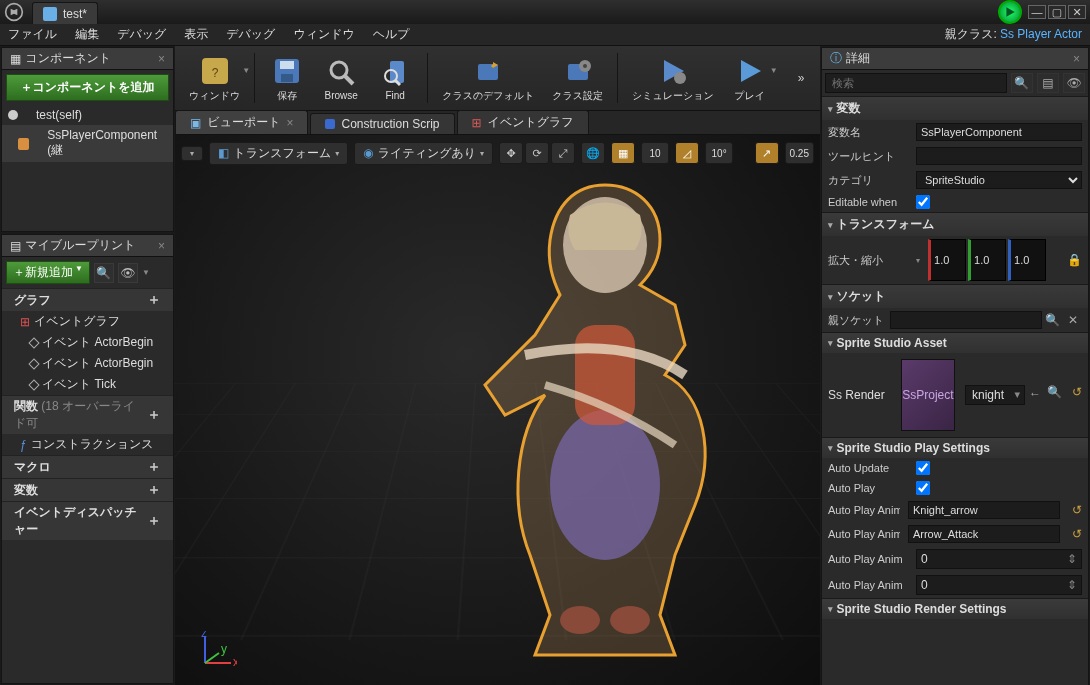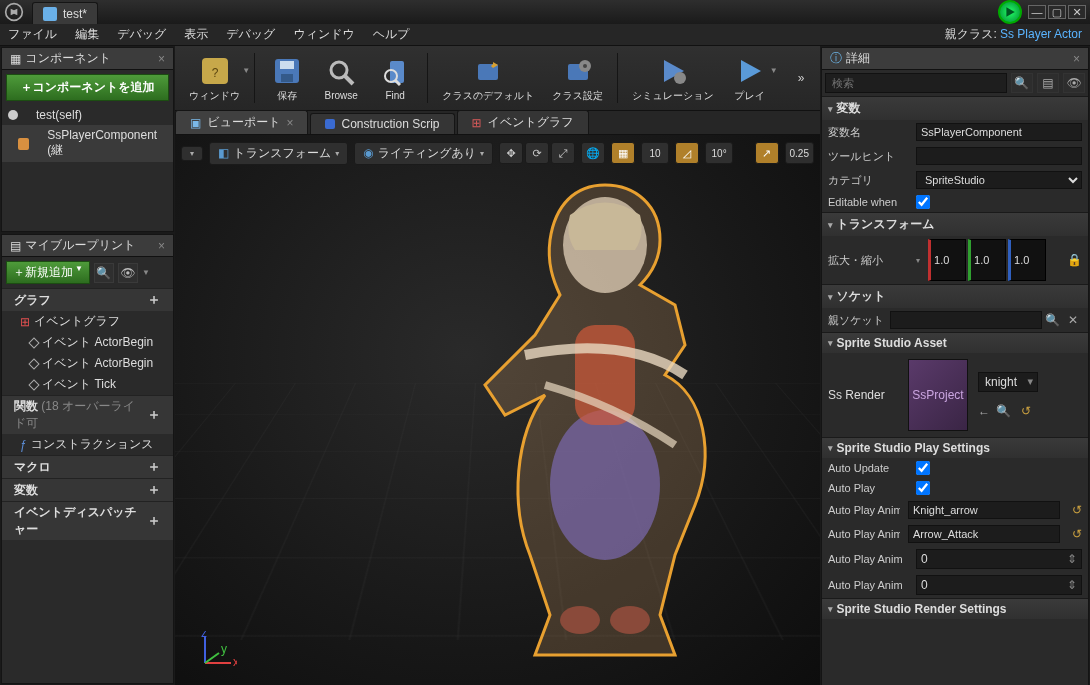--- a/index.html
+++ b/index.html
@@ -78,21 +78,21 @@
 .scale-in { width:38px; background:#111; border:1px solid #000; color:#ddd; padding:14px 3px; font-size:11px;}
 .scale-in.x { border-left:3px solid #c03030;}
 .scale-in.y { border-left:3px solid #30a030;}
 .scale-in.z { border-left:3px solid #3060c0;}
 .lock { color:#888; width:14px; display:flex; align-items:center; justify-content:center;}
 .socket-in { display:flex; flex:1; gap:2px;}
 .socket-in input { flex:1; background:#1c1c1c; border:1px solid #111; color:#ddd; padding:2px 4px;}
 .socket-ico { width:18px; display:flex; align-items:center; justify-content:center; color:#aaa;}
 .asset-row { display:flex; align-items:center; padding:6px; gap:10px;}
 .asset-thumb { width:60px; height:72px; background:linear-gradient(135deg,#5a3a6a,#3a2545); border:1px solid #111; display:flex; align-items:center; justify-content:center; font-size:9px; color:#caa5e0;}
-.asset-ctrls { display:flex; flex-direction:column; gap:12px;}
+.asset-ctrls { display:flex; gap:4px;}
 .asset-sel { background:#1c1c1c; border:1px solid #111; color:#ddd; padding:2px 20px 2px 6px; font-size:11px; position:relative;}
 .asset-sel::after { content:"▾"; position:absolute; right:4px; color:#888;}
 .asset-ico-row { display:flex; gap:6px; color:#aaa;}
 .reset-ico { color:#caa040; margin-left:4px;}
 .num-fld { background:#1c1c1c; border:1px solid #111; color:#ddd; padding:2px 4px; display:flex; justify-content:space-between; flex:1;}
 .num-fld .spin { color:#888;}
 svg { display:block; }
 </style>
 </head>
 <body>

